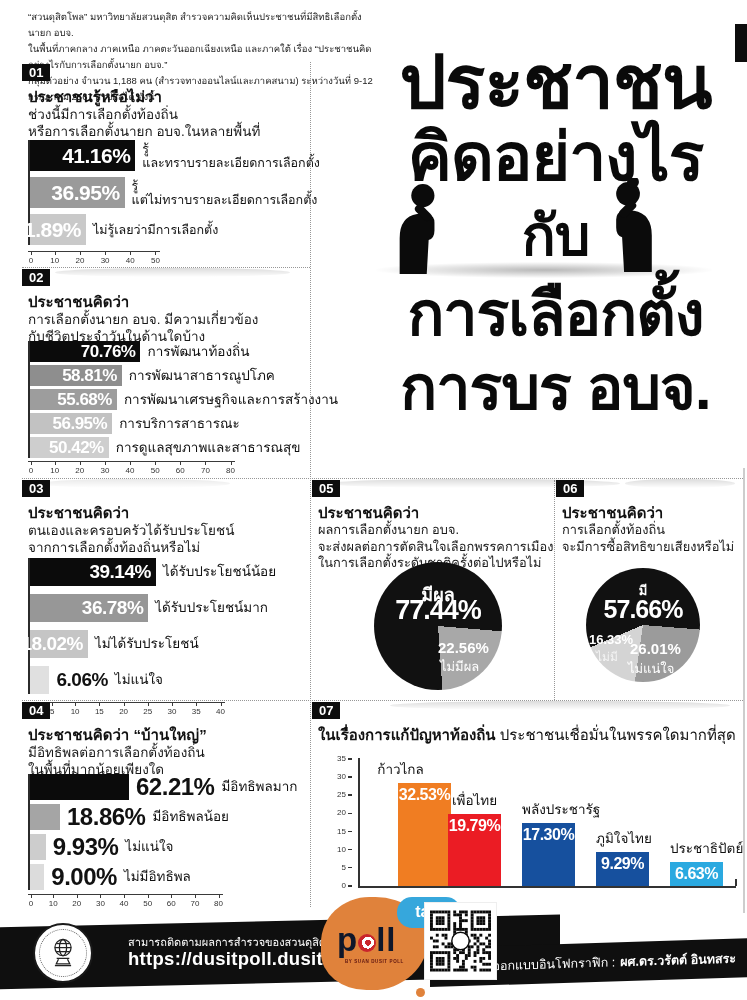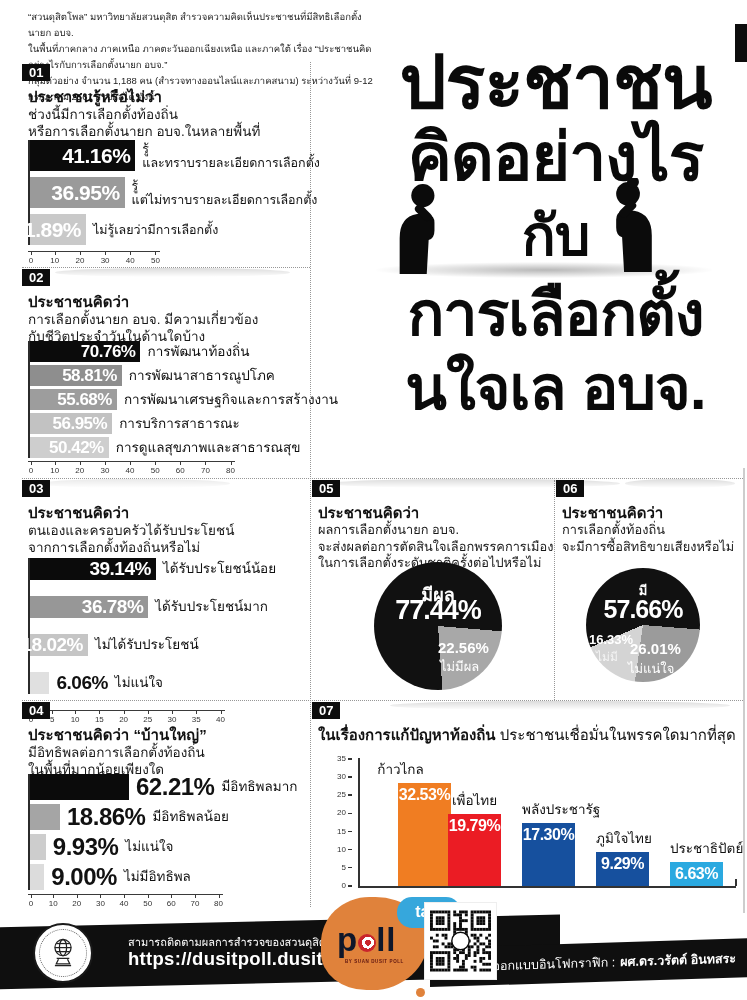--- a/index.html
+++ b/index.html
@@ -55,21 +55,21 @@
 #p05 .psub,#p06 .psub{font-size:12.8px}
 
 
 .hwrap{position:absolute;left:6px}
 #p01 .hwrap{top:76px}#p02 .hwrap{top:72px}#p03 .hwrap{top:78px}#p04 .hwrap{top:72px}
 .hbars{border-left:2px solid #2b2b2b}
 #p01 .hbars{width:130px}#p02 .hbars{width:205px}#p03 .hbars{width:195px}#p04 .hbars{width:193px}
 .hrow{display:flex;align-items:center}
 #p01 .hrow{height:31px;margin-bottom:6px}
 #p02 .hrow{height:21px;margin-bottom:3px}
-#p03 .hrow{height:22px;margin-bottom:16px}
+#p03 .hrow{height:28px;margin-bottom:8px}
 #p04 .hrow{height:26px;margin-bottom:4px}
 .hbar{position:relative;flex:none;height:100%}
 .hval{position:absolute;right:5px;top:50%;transform:translateY(-50%);color:#fff;font-weight:800;letter-spacing:-.5px}
 #p01 .hval{font-size:21px}#p02 .hval{font-size:17px}#p03 .hval{font-size:19px}#p04 .hval{font-size:24px}
 .hval.out{position:static;transform:none;color:#111;margin-left:7px}
 .hlab{margin-left:7px;font-size:13.5px;line-height:1.12;white-space:pre}
 #p01 .hlab{font-size:12.5px}
 .haxis{display:flex;justify-content:space-between;border-top:1.5px solid #3a3a3a;margin-top:3px;padding-top:4px;font-size:8px;color:#333}
 #p01 .haxis{width:132px}#p02 .haxis{width:207px}#p03 .haxis{width:197px}#p04 .haxis{width:195px}
 .haxis span{position:relative;min-width:6px;text-align:center}
@@ -143,21 +143,21 @@
   <div id="hdr">
     <div>“สวนดุสิตโพล” มหาวิทยาลัยสวนดุสิต สำรวจความคิดเห็นประชาชนที่มีสิทธิเลือกตั้งนายก อบจ.</div>
     <div>ในพื้นที่ภาคกลาง ภาคเหนือ ภาคตะวันออกเฉียงเหนือ และภาคใต้ เรื่อง “ประชาชนคิดอย่างไรกับการเลือกตั้งนายก อบจ.”</div>
     <div>กลุ่มตัวอย่าง จำนวน 1,188 คน (สำรวจทางออนไลน์และภาคสนาม) ระหว่างวันที่ 9-12 กรกฎาคม 2567 สรุปผลได้ ดังนี้</div>
   </div>
 
   <div class="bigline" id="t1">ประชาชน</div>
   <div class="bigline" id="t2">คิดอย่างไร</div>
   <div class="bigline" id="t3">กับ</div>
   <div class="bigline" id="t4">การเลือกตั้ง</div>
-  <div class="bigline" id="t5">นใจเล อบจ.</div>
+  <div class="bigline" id="t5">การบร อบจ.</div>
   <div id="sil-shadow"></div>
   <svg class="sil" id="sil-m" width="58" height="92" viewBox="0 0 60 95">
     <circle cx="34" cy="14" r="12"></circle>
     <path d="M10 95 V58 Q10 36 28 33 L40 33 Q46 35 46 42 V50 Q46 58 40 60 L38 95 Z"></path>
     <rect x="30" y="22" width="9" height="20" rx="4" transform="rotate(-45 34 32)"></rect>
   </svg>
   <svg class="sil" id="sil-f" width="60" height="94" viewBox="0 0 60 95">
     <circle cx="26" cy="16" r="12"></circle>
     <circle cx="31" cy="4" r="6"></circle>
     <path d="M50 95 V58 Q50 36 32 33 L20 33 Q14 35 14 42 V50 Q14 58 20 60 L22 95 Z"></path>

